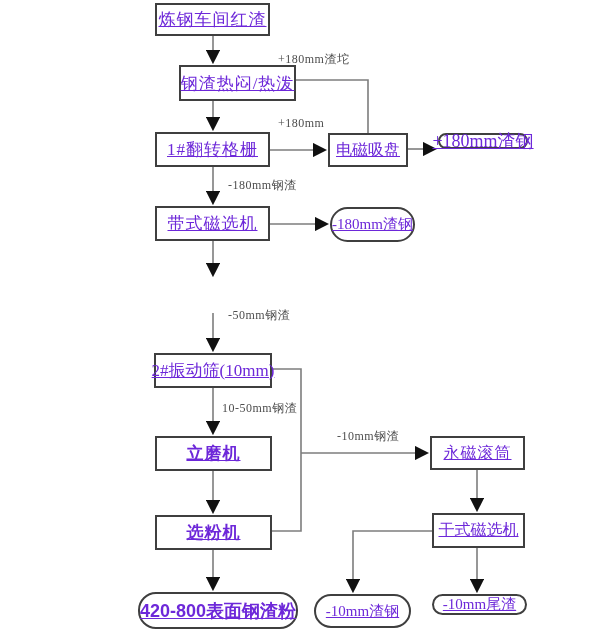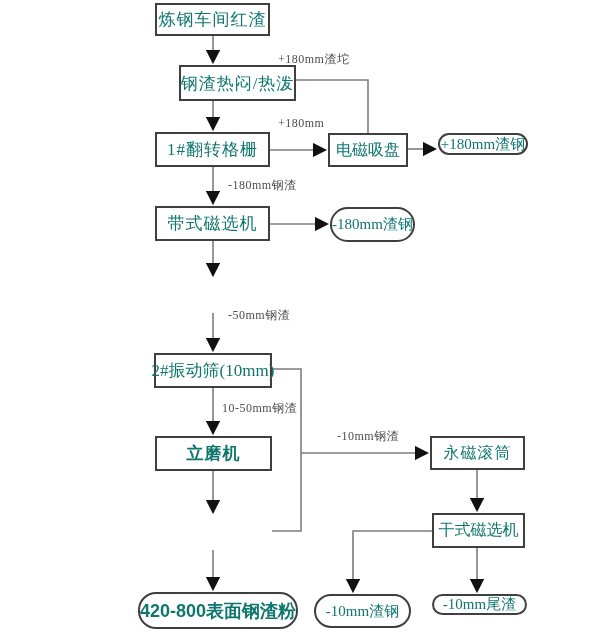--- a/index.html
+++ b/index.html
@@ -4,21 +4,21 @@
 <style>
   html,body{margin:0;padding:0;background:#fff;}
   .canvas{
     position:relative;width:603px;height:640px;background:#ffffff;
     font-family:"Liberation Serif","DejaVu Serif",serif;overflow:hidden;
   }
   .wires{position:absolute;left:0;top:0;width:603px;height:640px;}
   .node{
     position:absolute;box-sizing:border-box;background:#ffffff;
     border:2px solid #3f3f3f;display:flex;align-items:center;justify-content:center;
-    font-size:17px;color:#0f766e;letter-spacing:1px;white-space:nowrap;
+    font-size:17px;color:#6d28d9;letter-spacing:1px;white-space:nowrap;text-decoration:underline;
   }
   .node.oval{border-radius:18px;}
   .node.bold{
     font-family:"Liberation Sans","DejaVu Sans",sans-serif;
     font-weight:bold;letter-spacing:1px;font-size:17px;
   }
   .edge-label{
     position:absolute;font-size:12px;color:#4d4d4d;letter-spacing:0.5px;
     white-space:nowrap;font-family:"Liberation Serif","DejaVu Serif",serif;
   }
@@ -26,21 +26,21 @@
   #n-red-slag      {left:155px;top:3px;  width:115px;height:33px;}
   #n-hot-stew      {left:155px;top:65px; width:117px;height:36px;margin-left:24px;}
   #n-flip-grid     {left:155px;top:132px;width:115px;height:35px;}
   #n-belt-mag      {left:155px;top:206px;width:115px;height:35px;}
   #n-jaw-crusher   {left:155px;top:278px;width:115px;height:35px;}
   #n-vib-screen    {left:154px;top:353px;width:118px;height:35px;letter-spacing:0;}
   #n-vertical-mill {left:155px;top:436px;width:117px;height:35px;}
   #n-powder-sep    {left:155px;top:515px;width:117px;height:35px;}
   #n-product       {left:138px;top:592px;width:160px;height:37px;font-size:18px;letter-spacing:0;}
   #n-em-chuck      {left:328px;top:133px;width:80px; height:34px;font-size:16px;letter-spacing:0;}
-  #n-plus180       {left:438px;top:133px;width:90px; height:22px;font-size:15px;letter-spacing:0;}
+  #n-plus180       {left:438px;top:133px;width:90px; height:16px;font-size:18px;letter-spacing:0;}
   #n-minus180      {left:330px;top:207px;width:85px; height:35px;font-size:15px;letter-spacing:0;}
   #n-perm-mag      {left:430px;top:436px;width:95px; height:34px;font-size:16px;}
   #n-dry-mag       {left:432px;top:513px;width:93px; height:35px;font-size:16px;letter-spacing:0;}
   #n-minus10-steel {left:314px;top:594px;width:97px; height:34px;font-size:15px;letter-spacing:0;}
   #n-minus10-tail  {left:432px;top:594px;width:95px; height:21px;font-size:15px;letter-spacing:0;}
   
   #l-return  {left:278px;top:51px;}
   #l-plus180 {left:278px;top:116px;}
   #l-minus180{left:228px;top:177px;}
   #l-minus50 {left:228px;top:307px;}
@@ -101,20 +101,21 @@
 
   <div class="node" id="n-belt-mag">带式磁选机</div>
 
   <div class="node oval" id="n-minus180">-180mm渣钢</div>
 
 
   <div class="node" id="n-vib-screen">2#振动筛(10mm)</div>
 
   <div class="node bold" id="n-vertical-mill">立磨机</div>
 
+  <div class="node bold" id="n-powder-sep">选粉机</div>
 
   <div class="node oval bold" id="n-product">420-800表面钢渣粉</div>
 
   <div class="node" id="n-perm-mag">永磁滚筒</div>
 
   <div class="node" id="n-dry-mag">干式磁选机</div>
 
   <div class="node oval" id="n-minus10-steel">-10mm渣钢</div>
 
   <div class="node oval" id="n-minus10-tail">-10mm尾渣</div>

